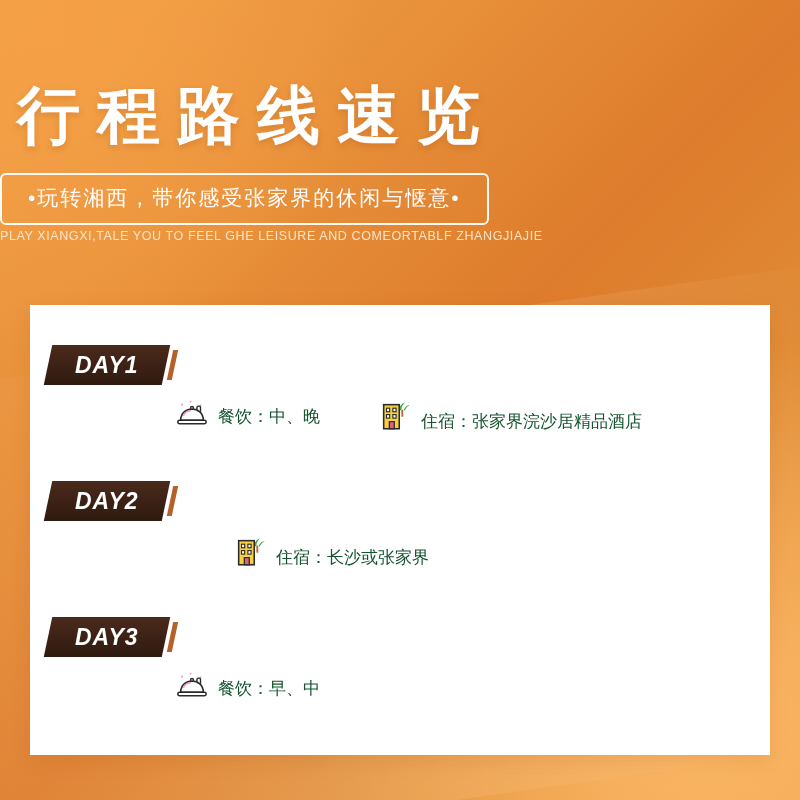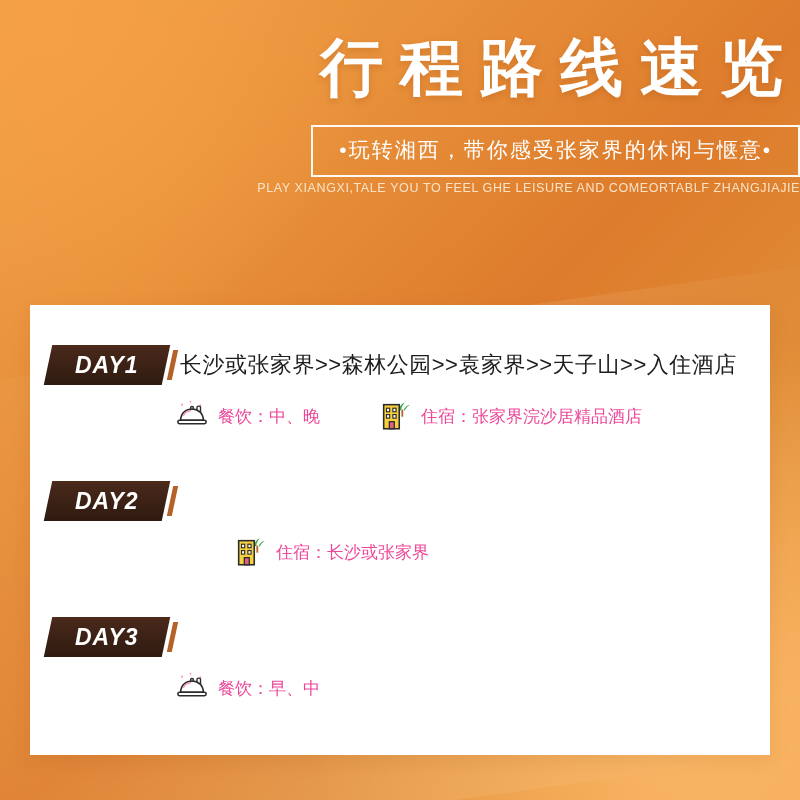--- a/index.html
+++ b/index.html
@@ -31,39 +31,39 @@
     width: 130%;
     height: 60%;
     background: linear-gradient(110deg, rgba(255,255,255,0.0) 0%, rgba(255,230,190,0.18) 45%, rgba(255,255,255,0.0) 80%);
     transform: rotate(-8deg);
     pointer-events: none;
   }
 
   
   .header {
     position: relative;
-    text-align: right;
-    padding-top: 31px;
+    text-align: left;
+    padding-top: 79px;
   }
   .main-title {
     color: #ffffff;
     font-size: 63px;
     font-weight: bold;
     letter-spacing: 17px;
     text-indent: 17px;
     line-height: 1.15;
     margin: 0;
     text-shadow: 0 3px 6px rgba(150,70,10,0.25);
   }
   .subtitle-box {
     display: inline-block;
     margin-top: 22px;
     padding: 9px 26px 11px 26px;
     border: 2px solid rgba(255,255,255,0.95);
-    border-radius: 0;
+    border-radius: 6px;
   }
   .subtitle-cn {
     color: #ffffff;
     font-size: 21px;
     letter-spacing: 2px;
     white-space: nowrap;
   }
   .subtitle-en {
     margin-top: 4px;
     color: #fbe3c8;
@@ -139,24 +139,25 @@
     margin-top: 14px;
     padding-left: 145px;
   }
   .detail-item {
     display: flex;
     align-items: center;
     gap: 9px;
   }
   .detail-item.hotel {
     margin-left: 58px;
+    align-items: flex-end;
   }
   .detail-text {
     font-size: 17px;
-    color: #ec4899;
+    color: #14532d;
     white-space: nowrap;
   }
 
   
   .icon {
     width: 34px;
     height: 34px;
     flex: 0 0 auto;
     display: block;
   }
@@ -185,21 +186,20 @@
     <div class="subtitle-en">PLAY XIANGXI,TALE YOU TO FEEL GHE LEISURE AND COMEORTABLF ZHANGJIAJIE</div>
   </div>
 
   <div class="card">
 
     <div class="day-block" id="block-1">
       <div class="day-row">
         <div class="day-tag">
           <span>DAY1</span>
         </div>
-        <div class="route-text">长沙或张家界&gt;&gt;森林公园&gt;&gt;袁家界&gt;&gt;天子山&gt;&gt;入住酒店</div>
       </div>
       <div class="detail-row">
         <div class="detail-item meal">
           <svg class="icon" viewBox="0 0 48 48">
             <circle cx="10" cy="8" r="1.6" fill="#f2a0c0"></circle>
             <circle cx="22" cy="4" r="1.4" fill="#f2a0c0"></circle>
             <circle cx="36" cy="9" r="1.5" fill="#f2a0c0"></circle>
             <rect x="31" y="10" width="5" height="18" rx="2" fill="#ffffff" stroke="#2b2b2b" stroke-width="2"></rect>
             <rect x="31.5" y="17" width="4" height="11" fill="#e0607f"></rect>
             <path d="M8 30 C8 20 16 14 24 14 C32 14 40 20 40 30 Z" fill="#ffffff" stroke="#2b2b2b" stroke-width="2.2" stroke-linejoin="round"></path>

